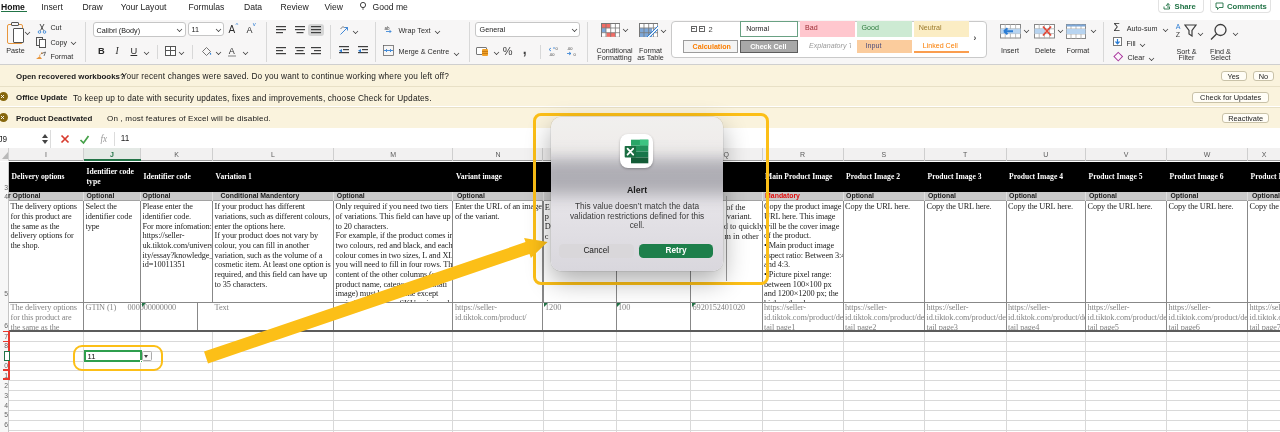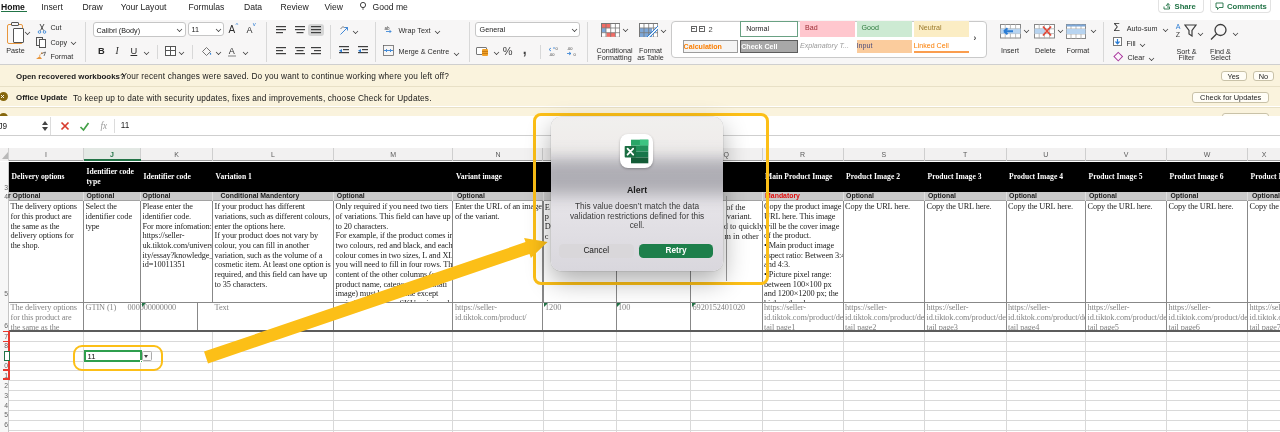--- a/index.html
+++ b/index.html
@@ -2,21 +2,21 @@
 <html><head><meta charset="utf-8">
 <style>
 *{margin:0;padding:0;box-sizing:border-box}
 html,body{width:1280px;height:432px;overflow:hidden;background:#fff;font-family:"Liberation Sans",sans-serif}
 .ab{position:absolute}
 .t{position:absolute;white-space:pre}
 .serif{font-family:"Liberation Serif",serif}
 .cv{position:absolute;width:4.6px;height:4.6px;border-left:1.3px solid #3c3c3c;border-bottom:1.3px solid #3c3c3c;transform:rotate(-45deg) scale(.78)}
 .sep{position:absolute;width:1px;background:#d8d8d8;top:22px;height:36px}
 .chip{position:absolute;height:15.6px;font-size:7.1px;line-height:15.6px;padding-left:5px;overflow:hidden;white-space:nowrap}
-.chip2{position:absolute;height:13px;font-size:7.1px;line-height:13px;padding-left:0;overflow:hidden;white-space:nowrap}
+.chip2{position:absolute;height:13px;font-size:7.1px;line-height:13px;padding-left:9px;overflow:hidden;white-space:nowrap}
 .rtxt{position:absolute;font-size:7.2px;color:#2b2b2b;white-space:nowrap}
 .gtri{position:absolute;width:0;height:0;border-top:4px solid #217346;border-right:4px solid transparent}
 .hl{position:absolute;background:#d9d9d9;height:1px}
 .vl{position:absolute;background:#d9d9d9;width:1px}
 </style></head>
 <body>
 
 <div class="ab" style="left:0;top:0;width:1280px;height:20px;background:#ffffff">
   <span class="t" style="left:1px;top:1.5px;font-size:8.6px;font-weight:700;color:#111">Home</span>
   <div class="ab" style="left:0.5px;top:10.6px;width:26px;height:1.6px;background:#217346"></div>
@@ -325,21 +325,21 @@
 <div class="ab" style="left:0;top:106.5px;width:1280px;height:21px;background:#faf3dd;border-top:1px solid #e8e0c6">
   <div class="ab" style="left:-1.5px;top:5.6px;width:9px;height:9px;border-radius:50%;background:#86670e"></div>
   <svg class="ab" style="left:0.2px;top:7.4px" width="5" height="5" viewBox="0 0 10 10">
       <path d="M2 2l6 6M8 2l-6 6" stroke="#fff" stroke-width="1.8"></path>
     </svg>
   <span class="t" style="left:16px;top:6.4px;font-size:7.9px;font-weight:700;color:#1a1a1a">Product Deactivated</span>
   <span class="t" style="left:107px;top:6.4px;font-size:8.1px;letter-spacing:0.15px;color:#1a1a1a">On , most features of Excel will be disabled.</span>
   <div class="ab" style="left:1222.1px;top:5.2px;width:47px;height:10.8px;background:#fffdf6;border:1px solid #c9c2a8;border-radius:3px;text-align:center;font-size:7.4px;line-height:9.8px;color:#222">Reactivate</div>
 </div>
 
-<div class="ab" style="left:0;top:116px;width:1280px;height:20.3px;background:#fff;border-bottom:1px solid #cfcfcf">
+<div class="ab" style="left:0;top:129px;width:1280px;height:20.3px;background:#fff;border-bottom:1px solid #cfcfcf">
   <span class="t" style="left:-1.5px;top:5.6px;font-size:8.2px;color:#222">J9</span>
   <div class="ab" style="left:41.5px;top:4.5px;width:0;height:0;border-left:3px solid transparent;border-right:3px solid transparent;border-bottom:4px solid #444"></div>
   <div class="ab" style="left:41.5px;top:11px;width:0;height:0;border-left:3px solid transparent;border-right:3px solid transparent;border-top:4px solid #444"></div>
   <div class="ab" style="left:49.5px;top:1px;width:1px;height:18px;background:#dcdcdc"></div>
   <svg class="ab" style="left:59.5px;top:5px" width="10" height="10" viewBox="0 0 10 10">
       <path d="M1.5 1.5l7 7M8.5 1.5l-7 7" stroke="#d83b2e" stroke-width="1.7"></path>
     </svg>
   <svg class="ab" style="left:79px;top:4.5px" width="11" height="11" viewBox="0 0 11 11">
       <path d="M1.5 6l3 3 5-7" stroke="#44a047" stroke-width="1.7" fill="none"></path>
     </svg>

